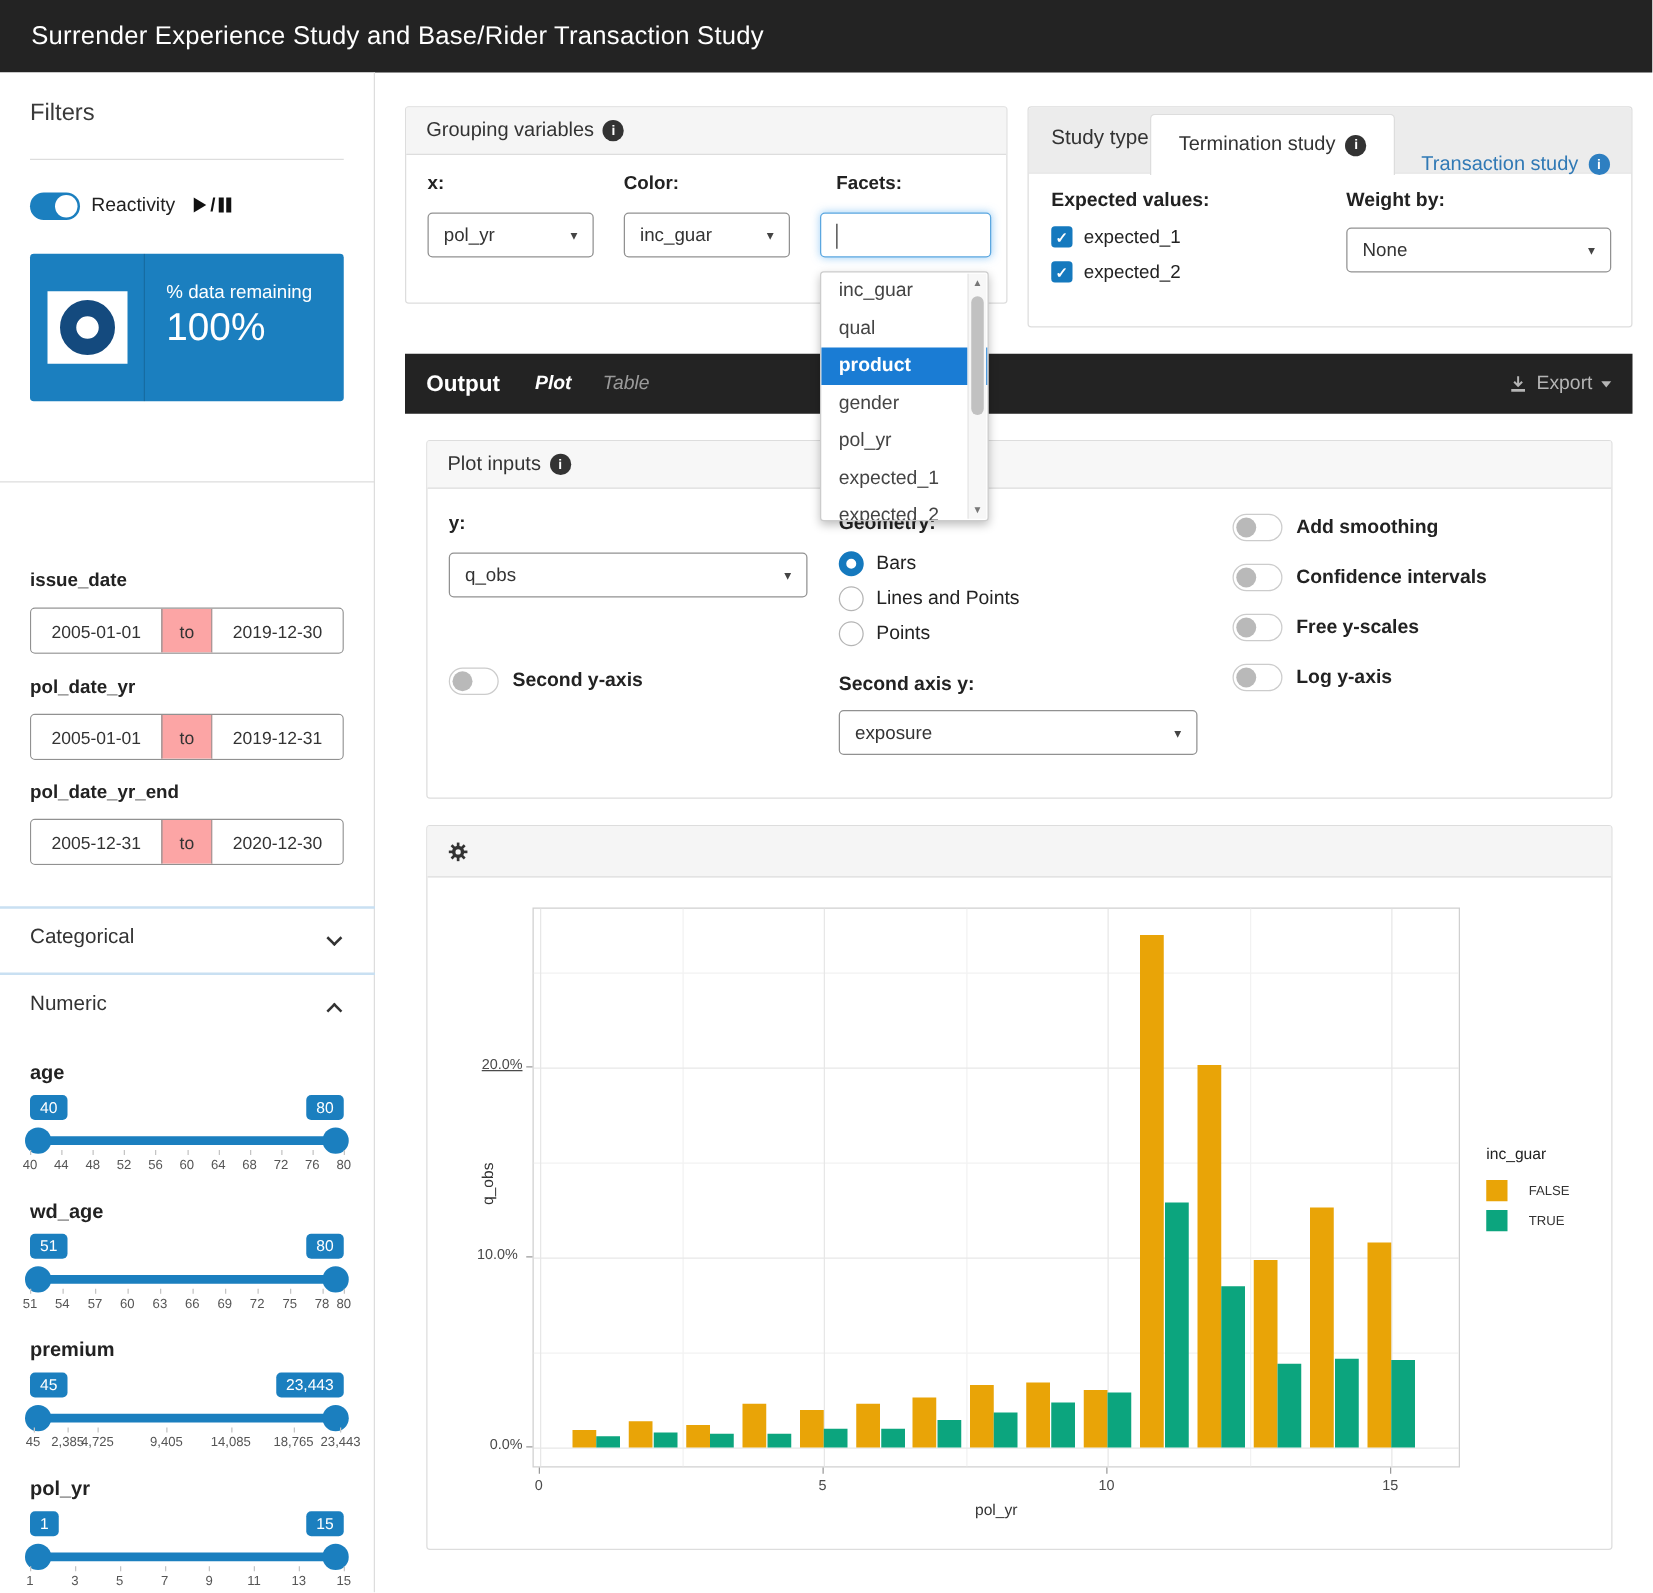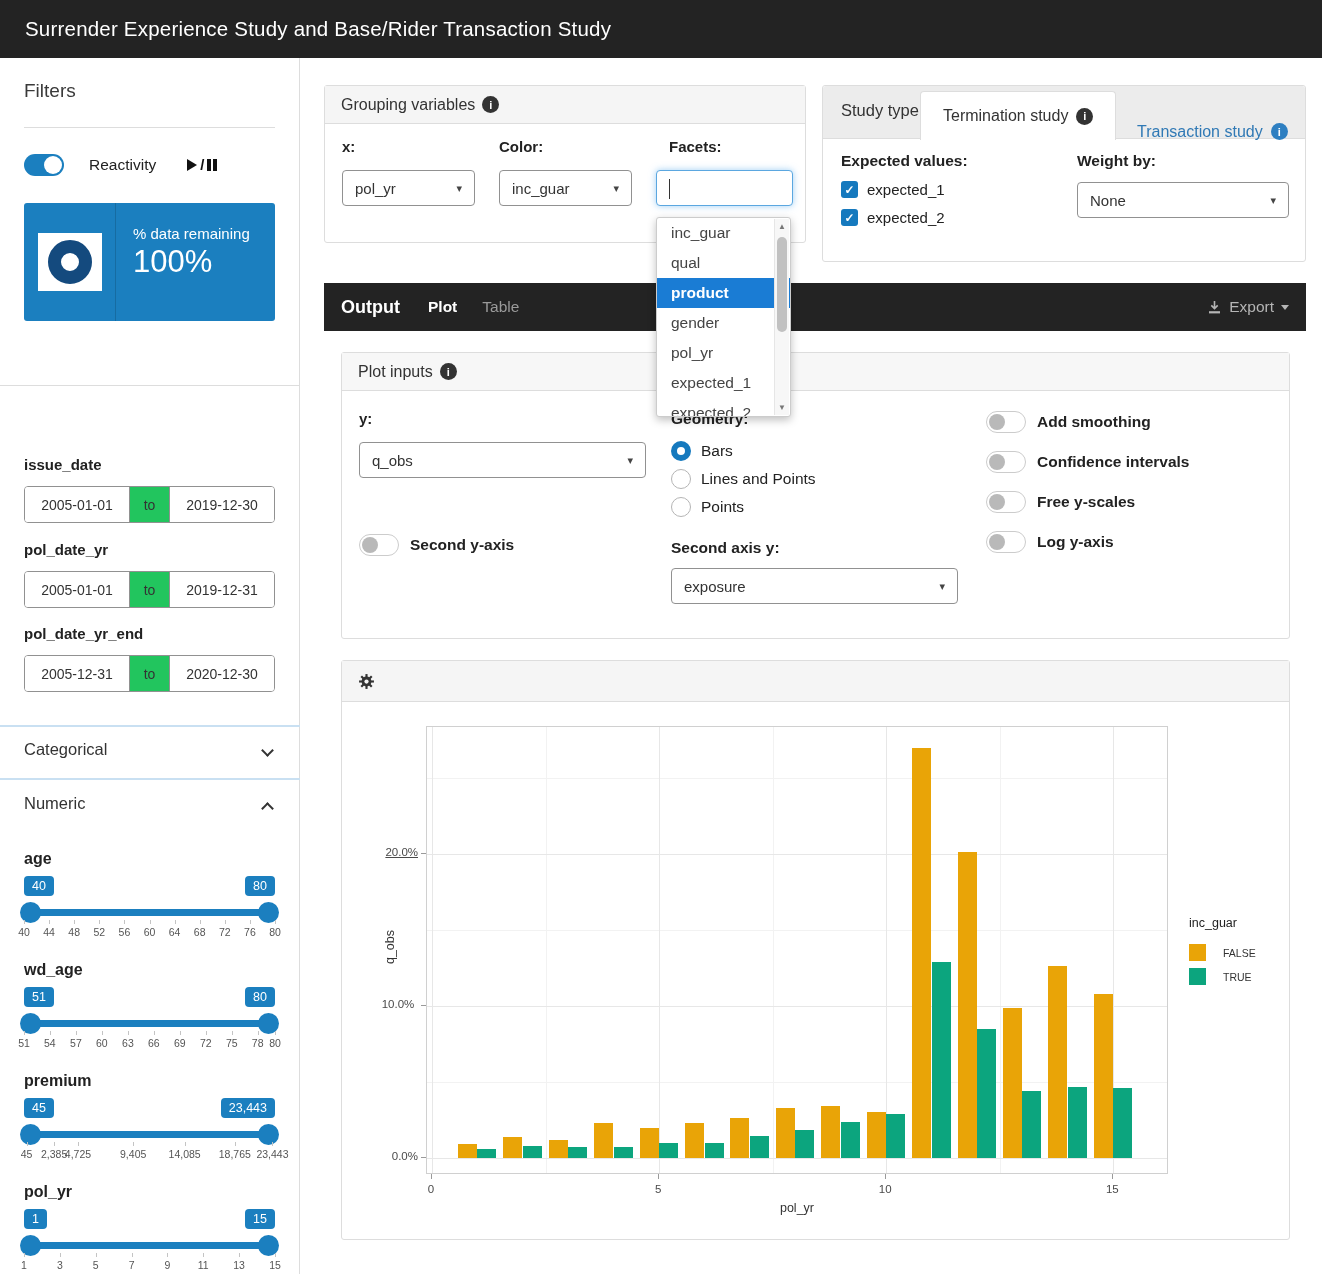--- a/index.html
+++ b/index.html
@@ -8,21 +8,21 @@
   .abs { position:absolute; }
 
   
   .navbar { top:0; left:0; width:1322px; height:58px; background:#232323; color:#fff; display:flex; align-items:center; padding-left:25px; }
   .navbar .title { font-size:20.5px; font-weight:400; letter-spacing:.2px; }
 
   
   .sidebar { top:58px; left:0; width:300px; height:1216px; background:#fff; border-right:1px solid #ddd; }
   .filters-title { top:22px; left:24px; font-size:19px; color:#3a3a3a; }
   .side-hr { top:69px; left:24px; width:251px; border-top:1px solid #ddd; height:0; }
-  .react-row { top:96px; left:24px; display:flex; align-items:center; gap:25px; }
+  .react-row { top:96px; left:24px; display:flex; align-items:center; gap:9px; }
   .toggle { width:40px; height:22px; border-radius:11px; position:relative; display:inline-block; }
   .toggle.on { background:#1b7fbf; }
   .toggle.on .knob { position:absolute; right:2px; top:2px; width:18px; height:18px; border-radius:50%; background:#fff; }
   .toggle.off { background:#fff; border:1px solid #ccc; }
   .toggle.off .knob { position:absolute; left:2px; top:2px; width:16px; height:16px; border-radius:50%; background:#b9b9b9; }
   .react-label { font-size:15.5px; color:#222; }
   .play-tri { display:inline-block; width:0; height:0; border-left:10px solid #111; border-top:6px solid transparent; border-bottom:6px solid transparent; margin:0 3px 0 6px; vertical-align:-1px;}
   .pause-bars { display:inline-block; vertical-align:-1px; margin-left:3px;}
   .pause-bars i { display:inline-block; width:3.5px; height:12px; background:#111; margin-right:2.5px; }
   .slash { color:#111; font-weight:700; }
@@ -39,21 +39,21 @@
   .divider-blue { left:0; width:300px; border-top:2px solid #c9e0f2; height:0; }
   .sec-head { left:0; width:300px; height:44px; }
   .sec-head .sec-label { position:absolute; left:24px; top:10px; font-size:16.5px; color:#333; }
   .chev { position:absolute; right:28px; top:16px; width:9px; height:9px; border:solid #333; border-width:0 2px 2px 0; }
   .chev.up { transform:rotate(-135deg); top:20px; }
   .chev.down { transform:rotate(45deg); }
 
   .fld-label { left:24px; font-size:15px; font-weight:700; color:#222; }
   .date-group { left:24px; width:251px; height:37px; display:flex; border:1px solid #919191; border-radius:4px; overflow:hidden; background:#fff; }
   .dg-in { flex:1; display:flex; align-items:center; justify-content:center; font-size:14px; color:#333; background:#fff; }
-  .dg-mid { width:41px; display:flex; align-items:center; justify-content:center; font-size:14px; color:#333; background:#22c55e; border-left:1px solid #919191; border-right:1px solid #919191; }
+  .dg-mid { width:41px; display:flex; align-items:center; justify-content:center; font-size:14px; color:#333; background:#fca5a5; border-left:1px solid #919191; border-right:1px solid #919191; }
 
   
   .slider { left:24px; width:251px; height:68px; }
   .sl-badge { position:absolute; top:0; background:#1b7fbf; color:#fff; font-size:12.5px; padding:3px 8px; border-radius:4px; }
   .sl-badge.min { left:0; }
   .sl-badge.max { right:0; }
   .sl-track { position:absolute; top:33px; left:0; width:100%; height:7px; background:#1b7fbf; border-radius:4px; }
   .sl-handle { position:absolute; top:26px; width:21px; height:21px; border-radius:50%; background:#1b7fbf; }
   .sl-handle.left { left:-4px; }
   .sl-handle.right { right:-4px; }
@@ -86,21 +86,21 @@
   .tab-caption { position:absolute; left:18px; top:15px; font-size:16.5px; color:#333; }
   .tab-active { position:absolute; left:97px; top:5px; height:49px; background:#fff; border:1px solid #ddd; border-bottom:none; border-radius:4px 4px 0 0; display:flex; align-items:center; gap:8px; padding:0 22px; font-size:16px; color:#333; }
   .tab-inactive { position:absolute; left:300px; top:0; height:53px; display:flex; align-items:center; gap:8px; padding:0 14px; font-size:16px; color:#3079b5;margin-top:19px; }
 
   .checkbox { width:17px; height:17px; background:#1579be; border-radius:3px; color:#fff; font-size:12px; font-weight:700; display:inline-flex; align-items:center; justify-content:center; }
   .check-row { position:absolute; display:flex; align-items:center; gap:9px; font-size:15px; color:#222; }
 
   
   .output-bar { left:324px; top:283px; width:982px; height:48px; background:#232323; color:#fff; display:flex; align-items:center; padding:0 17px; }
   .ob-title { font-size:18px; font-weight:700; margin-right:28px; }
-  .ob-tab { font-size:15.5px; margin-right:25px; }
+  .ob-tab { font-size:15.5px; margin-right:25px;font-style:italic; }
   .ob-tab.active { color:#fff; font-weight:700; }
   .ob-tab.inactive { color:#9a9a9a; }
   .ob-spacer { flex:1; }
   .export { display:flex; align-items:center; gap:7px; color:#b5b5b5; font-size:15.5px; }
   .export .caret-dn { width:0; height:0; border-left:4.5px solid transparent; border-right:4.5px solid transparent; border-top:5px solid #b5b5b5; }
 
   
   .radio { width:20px; height:20px; border-radius:50%; background:#fff; display:inline-block; }
   .radio.sel { border:6px solid #1579be; }
   .radio.unsel { border:1px solid #b5b5b5; }

